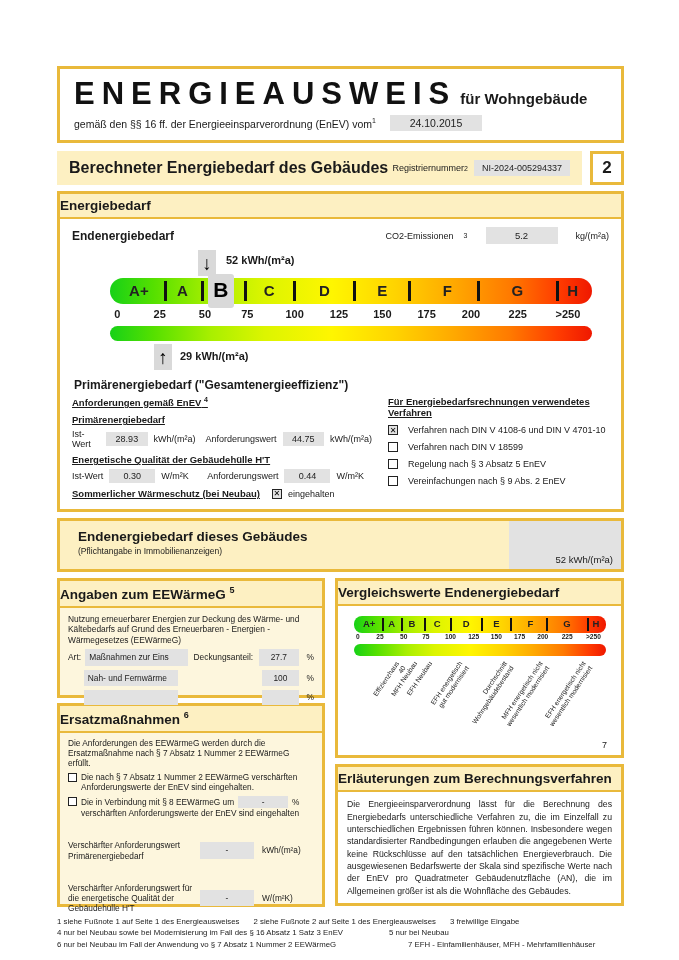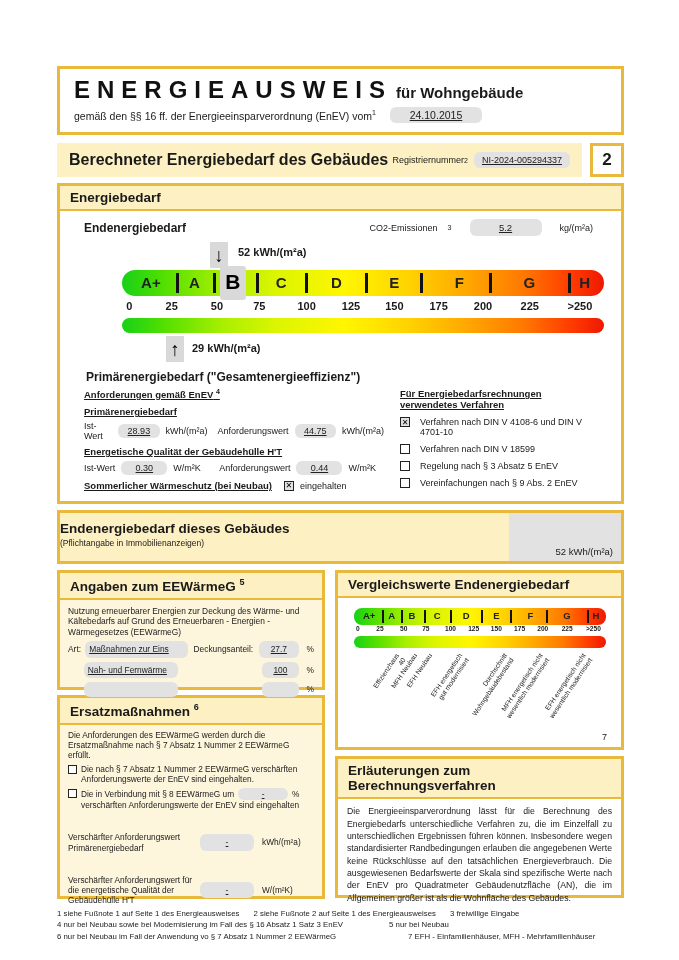--- a/index.html
+++ b/index.html
@@ -1,46 +1,46 @@
 <!DOCTYPE html>
 <html><head>
 <meta charset="utf-8">
 <style>
   * { margin:0; padding:0; box-sizing:border-box; }
   html,body { width:679px; height:960px; background:#ffffff; overflow:hidden;
     font-family:"Liberation Sans","DejaVu Sans",sans-serif; color:#1a1a1a; }
   .page { position:relative; width:679px; height:960px; padding:66px 55px 0 57px; }
-  .graybox { background:#e2e2e2; border-radius:6px; text-align:center; color:#222;text-decoration:underline; }
+  .graybox { background:#e2e2e2; border-radius:0; text-align:center; color:#222; }
 
   
   .title-box { border:3px solid #e9b93b; background:#fff; padding:7px 14px 9px 14px; }
   .title-line { display:flex; align-items:baseline; }
-  .title-main { font-size:24px; font-weight:bold; letter-spacing:7px; color:#111; }
+  .title-main { font-size:31px; font-weight:bold; letter-spacing:7px; color:#111; }
   .title-sub { font-size:15px; font-weight:bold; margin-left:4px; }
   .title-law { font-size:10.5px; margin-top:3px; display:flex; align-items:center; }
   .title-law sup { font-size:7px; }
   .date-box { margin-left:14px; width:92px; padding:2px 0; font-size:10.5px; }
 
   
   .calc-row { display:flex; margin-top:8px; align-items:stretch; }
   .calc-bar { flex:1; background:#fdf0c2; display:flex; align-items:center; padding:0 12px; height:34px; }
   .calc-title { font-size:16px; font-weight:bold; }
   .calc-reg { margin-left:auto; font-size:9px; display:flex; align-items:center; }
   .calc-reg sup { font-size:7px; }
   .reg-box { margin-left:6px; padding:3px 8px; font-size:9px; }
   .pagenum-box { width:34px; height:34px; margin-left:8px; border:3px solid #e9b93b;
     display:flex; align-items:center; justify-content:center; font-size:17px; font-weight:bold; }
 
   
   .section { border:3px solid #e9b93b; margin-top:6px; background:#fff; }
-  .sec-header { background:#fdf0c2; padding:4px 10px; font-size:13.5px; font-weight:bold;
+  .sec-header { background:#fdf0c2; padding:4px 0; font-size:13.5px; font-weight:bold;
     border-bottom:2px solid #e9b93b; }
   .sec-header sup { font-size:9px; font-weight:bold; }
 
-  .eb-body { padding:8px 28px 10px 12px;margin-left:12px; }
+  .eb-body { padding:8px 12px 10px 12px; }
   .eb-row1 { display:flex; align-items:center; }
   .eb-end-label { font-size:12px; font-weight:bold; }
   .co2-group { margin-left:auto; display:flex; align-items:center; font-size:9px;gap:10px; }
   .co2-group sup { font-size:7px; margin-right:8px; }
   .co2-box { width:72px; padding:3px 0; font-size:9.5px; margin-right:8px; }
 
   
   .scale-wrap { position:relative; height:122px; margin:6px 0 0 38px; width:482px; }
   .arrow-down-patch { position:absolute; left:88px; top:0; width:18px; height:26px;
     background:#d9d9d9; display:flex; align-items:center; justify-content:center; }
@@ -76,21 +76,21 @@
   .cb-row { display:flex; align-items:center; margin-top:5px; }
   .cb { width:10px; height:10px; border:1.5px solid #222; background:#fff; flex:0 0 auto;
     display:flex; align-items:center; justify-content:center; font-size:8px; font-weight:bold; color:#000; }
   .cb.checked { background:#e2e2e2; }
   .cb.checked::after { content:"✕"; }
   .verf-item { display:flex; align-items:flex-start; margin-top:7px; font-size:9px; }
   .verf-item .cb { margin-right:10px; margin-top:0; }
 
   
   .endbox { display:flex; margin-top:6px; background:#fdf0c2; height:54px; }
-  .endbox-left { flex:1; padding:8px 0; }
+  .endbox-left { flex:1; padding:8px 18px; }
   .endbox-title { font-size:13.5px; font-weight:bold; }
   .endbox-sub { font-size:8.5px; margin-top:2px; }
   .endbox-val { width:112px; background:#e2e2e2; display:flex; align-items:flex-end;
     justify-content:flex-end; padding:4px 8px; font-size:9.5px; }
 
   
   .cols2 { display:flex; gap:10px; margin-top:6px; align-items:flex-start; }
   .col-l { width:268px; }
   .col-r { flex:1; }
   .cream-body { background:#fdf6dd; }

